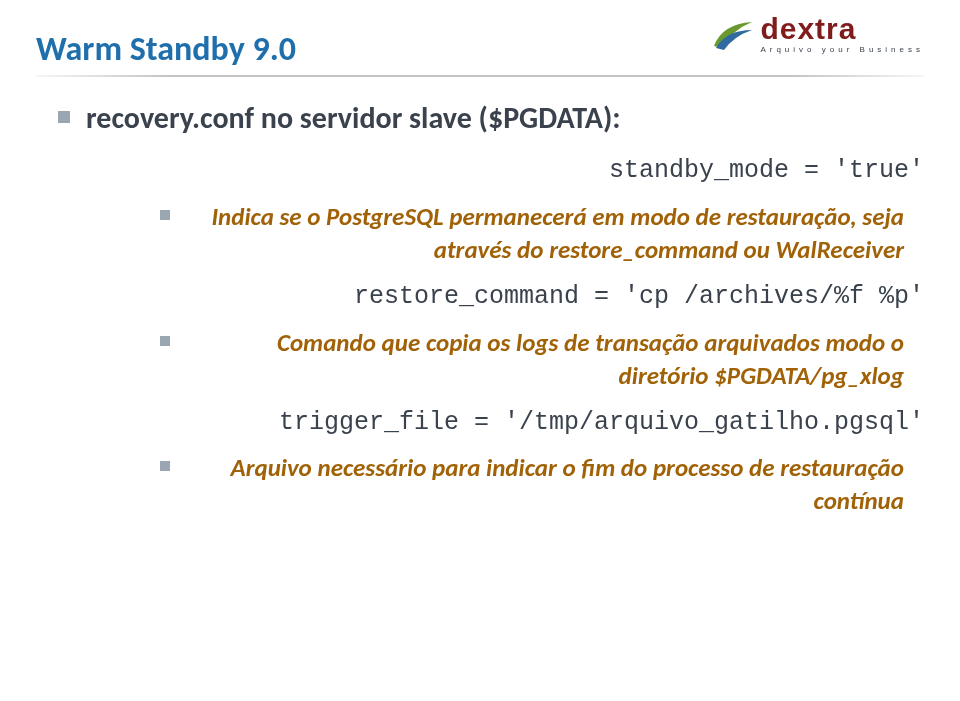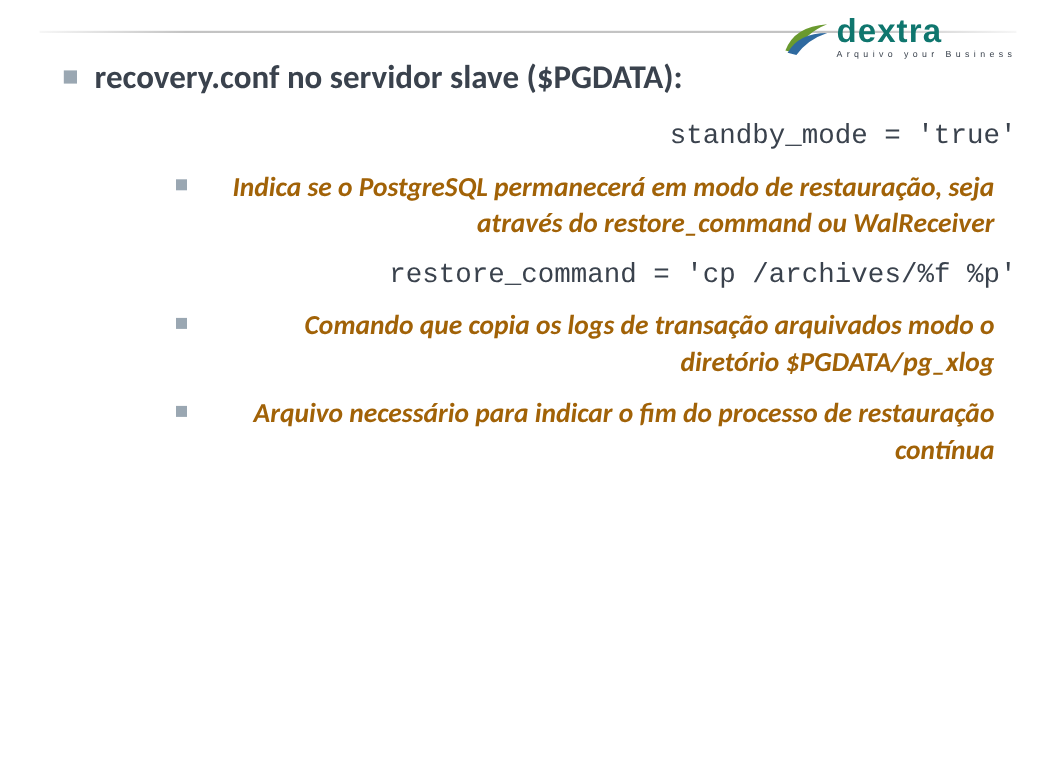--- a/index.html
+++ b/index.html
@@ -30,21 +30,21 @@
     height: 36px;
   }
   .logo-text-block {
     display: flex;
     flex-direction: column;
     line-height: 1;
   }
   .logo-name {
     font-size: 30px;
     font-weight: 700;
-    color: #0f766e;
+    color: #7f1d1d;
     letter-spacing: 1px;
     font-family: Arial, sans-serif;
   }
   .logo-tagline {
     font-size: 8px;
     color: #3a424d;
     letter-spacing: 4px;
     margin-top: 2px;
     font-family: Arial, sans-serif;
   }
@@ -122,20 +122,21 @@
     <svg class="logo-swoosh" viewBox="0 0 42 36">
       <path d="M2 30 Q 10 8 40 6 Q 20 14 10 32 Z" fill="#6a9a2f"></path>
       <path d="M4 32 Q 14 14 40 14 Q 22 20 12 34 Z" fill="#2f6aa0"></path>
     </svg>
     <div class="logo-text-block">
       <span class="logo-name">dextra</span>
       <span class="logo-tagline">Arquivo your Business</span>
     </div>
   </div>
 
+  <h1 class="title">Warm Standby 9.0</h1>
   <div class="divider"></div>
 
   <div class="content">
 
     <div class="level1">
       <div class="bullet-sq"></div>
       <div class="level1-text">recovery.conf no servidor slave ($PGDATA):</div>
     </div>
 
     <div class="code-line">standby_mode = 'true'</div>
@@ -145,20 +146,21 @@
       <div class="sub-text">Indica se o PostgreSQL permanecerá em modo de restauração, seja através do restore_command ou WalReceiver</div>
     </div>
 
     <div class="code-line">restore_command = 'cp /archives/%f %p'</div>
 
     <div class="sub">
       <div class="bullet-sq-sm"></div>
       <div class="sub-text">Comando que copia os logs de transação arquivados modo o diretório $PGDATA/pg_xlog</div>
     </div>
 
+    <div class="code-line">trigger_file = '/tmp/arquivo_gatilho.pgsql'</div>
 
     <div class="sub">
       <div class="bullet-sq-sm"></div>
       <div class="sub-text">Arquivo necessário para indicar o fim do processo de restauração contínua</div>
     </div>
 
   </div>
 </div>
 
 </body></html>

